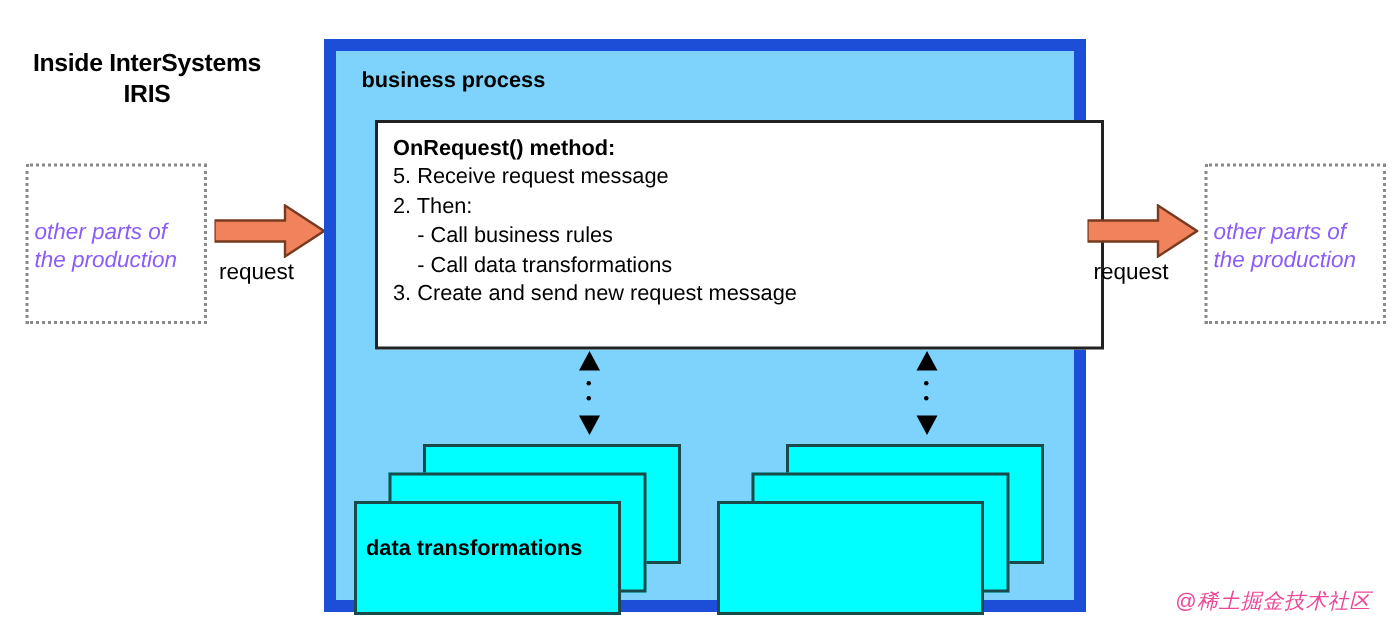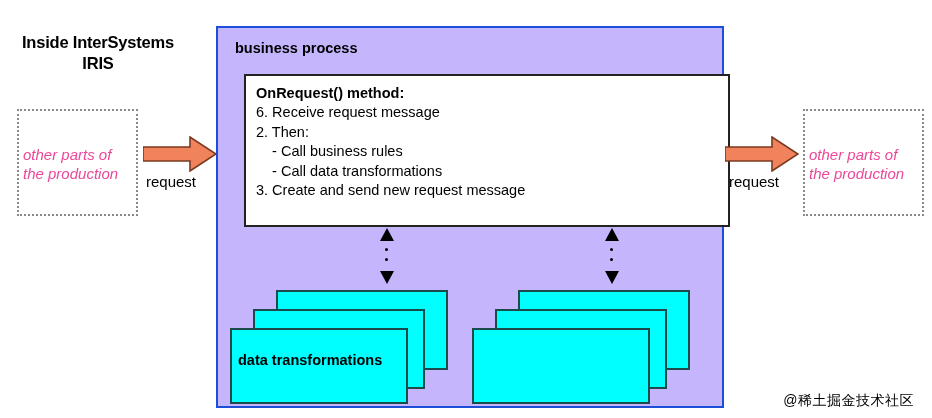--- a/index.html
+++ b/index.html
@@ -38,43 +38,43 @@
     position: absolute;
     border: 2px dotted #8a8a8a;
     background: transparent;
     box-sizing: border-box;
   }
   .dotted-label {
     position: absolute;
     font-style: italic;
     font-size: 15px;
     line-height: 19px;
-    color: #ec4899;
+    color: #8b5cf6;
     white-space: pre-line;
   }
 
   
   .arrow-wrap {
     position: absolute;
   }
   .req-label {
     position: absolute;
     font-size: 15px;
     color: #000000;
   }
 
   
   #green-box {
     position: absolute;
     left: 216px;
     top: 26px;
     width: 508px;
     height: 382px;
-    background: #c4b5fd;
-    border: 2px solid #1d4ed8;
+    background: #7dd3fc;
+    border: 8px solid #1d4ed8;
     box-sizing: border-box;
   }
   #green-title {
     position: absolute;
     left: 17px;
     top: 12px;
     font-weight: bold;
     font-size: 14.5px;
     color: #000000;
   }
@@ -139,22 +139,23 @@
     color: #000000;
     white-space: nowrap;
   }
 
   
   #watermark {
     position: absolute;
     right: 18px;
     bottom: 8px;
     font-size: 14px;
-    color: #000000;
+    color: #ec4899;
     letter-spacing: 0.5px;
+    font-style: italic;
   }
 </style>
 </head>
 <body>
 
 <div id="canvas">
 
   <div id="iris-title">Inside
 InterSystems
 IRIS</div>
@@ -169,21 +170,21 @@
     </svg>
   </div>
   <div class="req-label" style="left:146px; top:173px;">request</div>
 
   <div id="green-box">
 
     <div id="green-title">business process</div>
 
     <div id="white-box">
       <div class="wb-line bold">OnRequest() method:</div>
-      <div class="wb-line">6. Receive request message</div>
+      <div class="wb-line">5. Receive request message</div>
       <div class="wb-line">2. Then:</div>
       <div class="wb-line">    - Call business rules</div>
       <div class="wb-line">    - Call data transformations</div>
       <div class="wb-line">3. Create and send new request message</div>
     </div>
 
     <div class="dbl-arrow" style="left:159px; top:200px;">
       <div class="tri up"></div>
       <div class="dot" style="top:20px;"></div>
       <div class="dot" style="top:30px;"></div>

